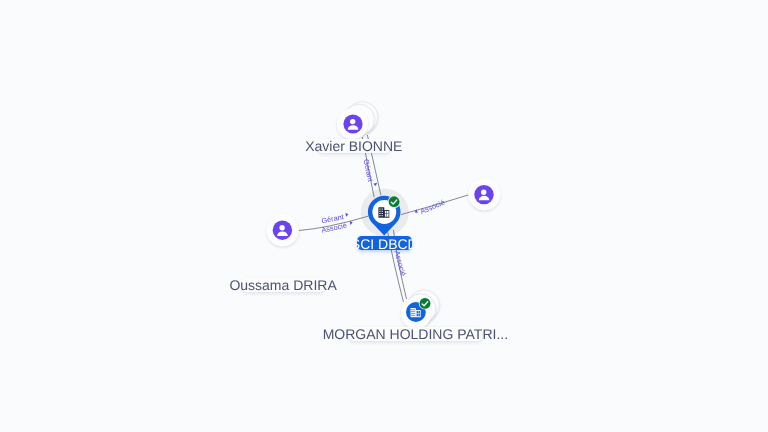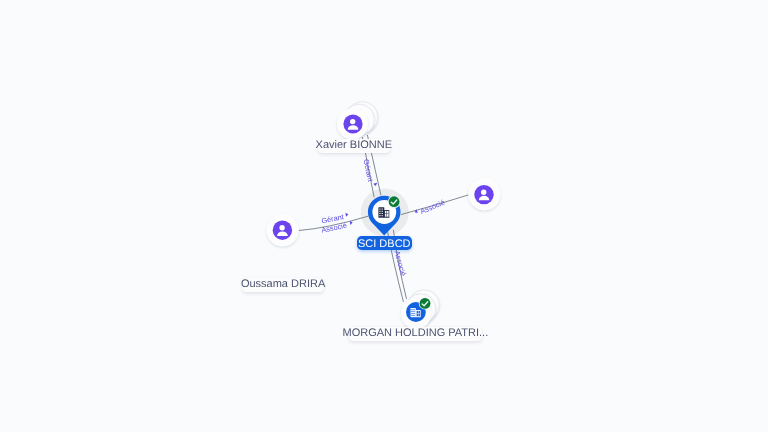--- a/index.html
+++ b/index.html
@@ -6,23 +6,23 @@
   html,body{margin:0;padding:0;}
   body{width:768px;height:432px;background:#fafbfd;font-family:"Liberation Sans",sans-serif;overflow:hidden;
        -webkit-font-smoothing:antialiased;text-rendering:geometricPrecision;}
   #stage{position:relative;width:768px;height:432px;background:#fafbfd;}
   #gsvg{position:absolute;left:0;top:0;transform:translateZ(0);}
   .edge-line{fill:none;stroke:#6b7280;stroke-width:.85;}
   .edge-label{font-family:"Liberation Sans",sans-serif;font-size:7.4px;fill:#5a4be2;}
   .arrow{fill:#5a4be2;}
   .node-label-box{position:absolute;background:#fcfcfd;border-radius:4.5px;
      box-shadow:0 1.5px 3.5px rgba(45,55,90,.13);
-     color:#4a5270;font-size:11px;line-height:1;white-space:nowrap;
+     color:#4a5270;font-size:14px;line-height:1;white-space:nowrap;
      display:flex;align-items:center;justify-content:center;transform:translateZ(0);}
-  .pill{position:absolute;background:#1263e0;border-radius:4.8px;color:#fff;font-size:11px;
+  .pill{position:absolute;background:#1263e0;border-radius:4.8px;color:#fff;font-size:14px;
      display:flex;align-items:center;justify-content:center;white-space:nowrap;
      box-shadow:0 1.5px 3.5px rgba(18,99,224,.30);transform:translateZ(0);}
 </style>
 </head>
 <body>
 
 <div id="stage">
   <svg id="gsvg" width="768" height="432">
     <defs>
       <filter id="shadow" x="-60%" y="-60%" width="220%" height="220%">

